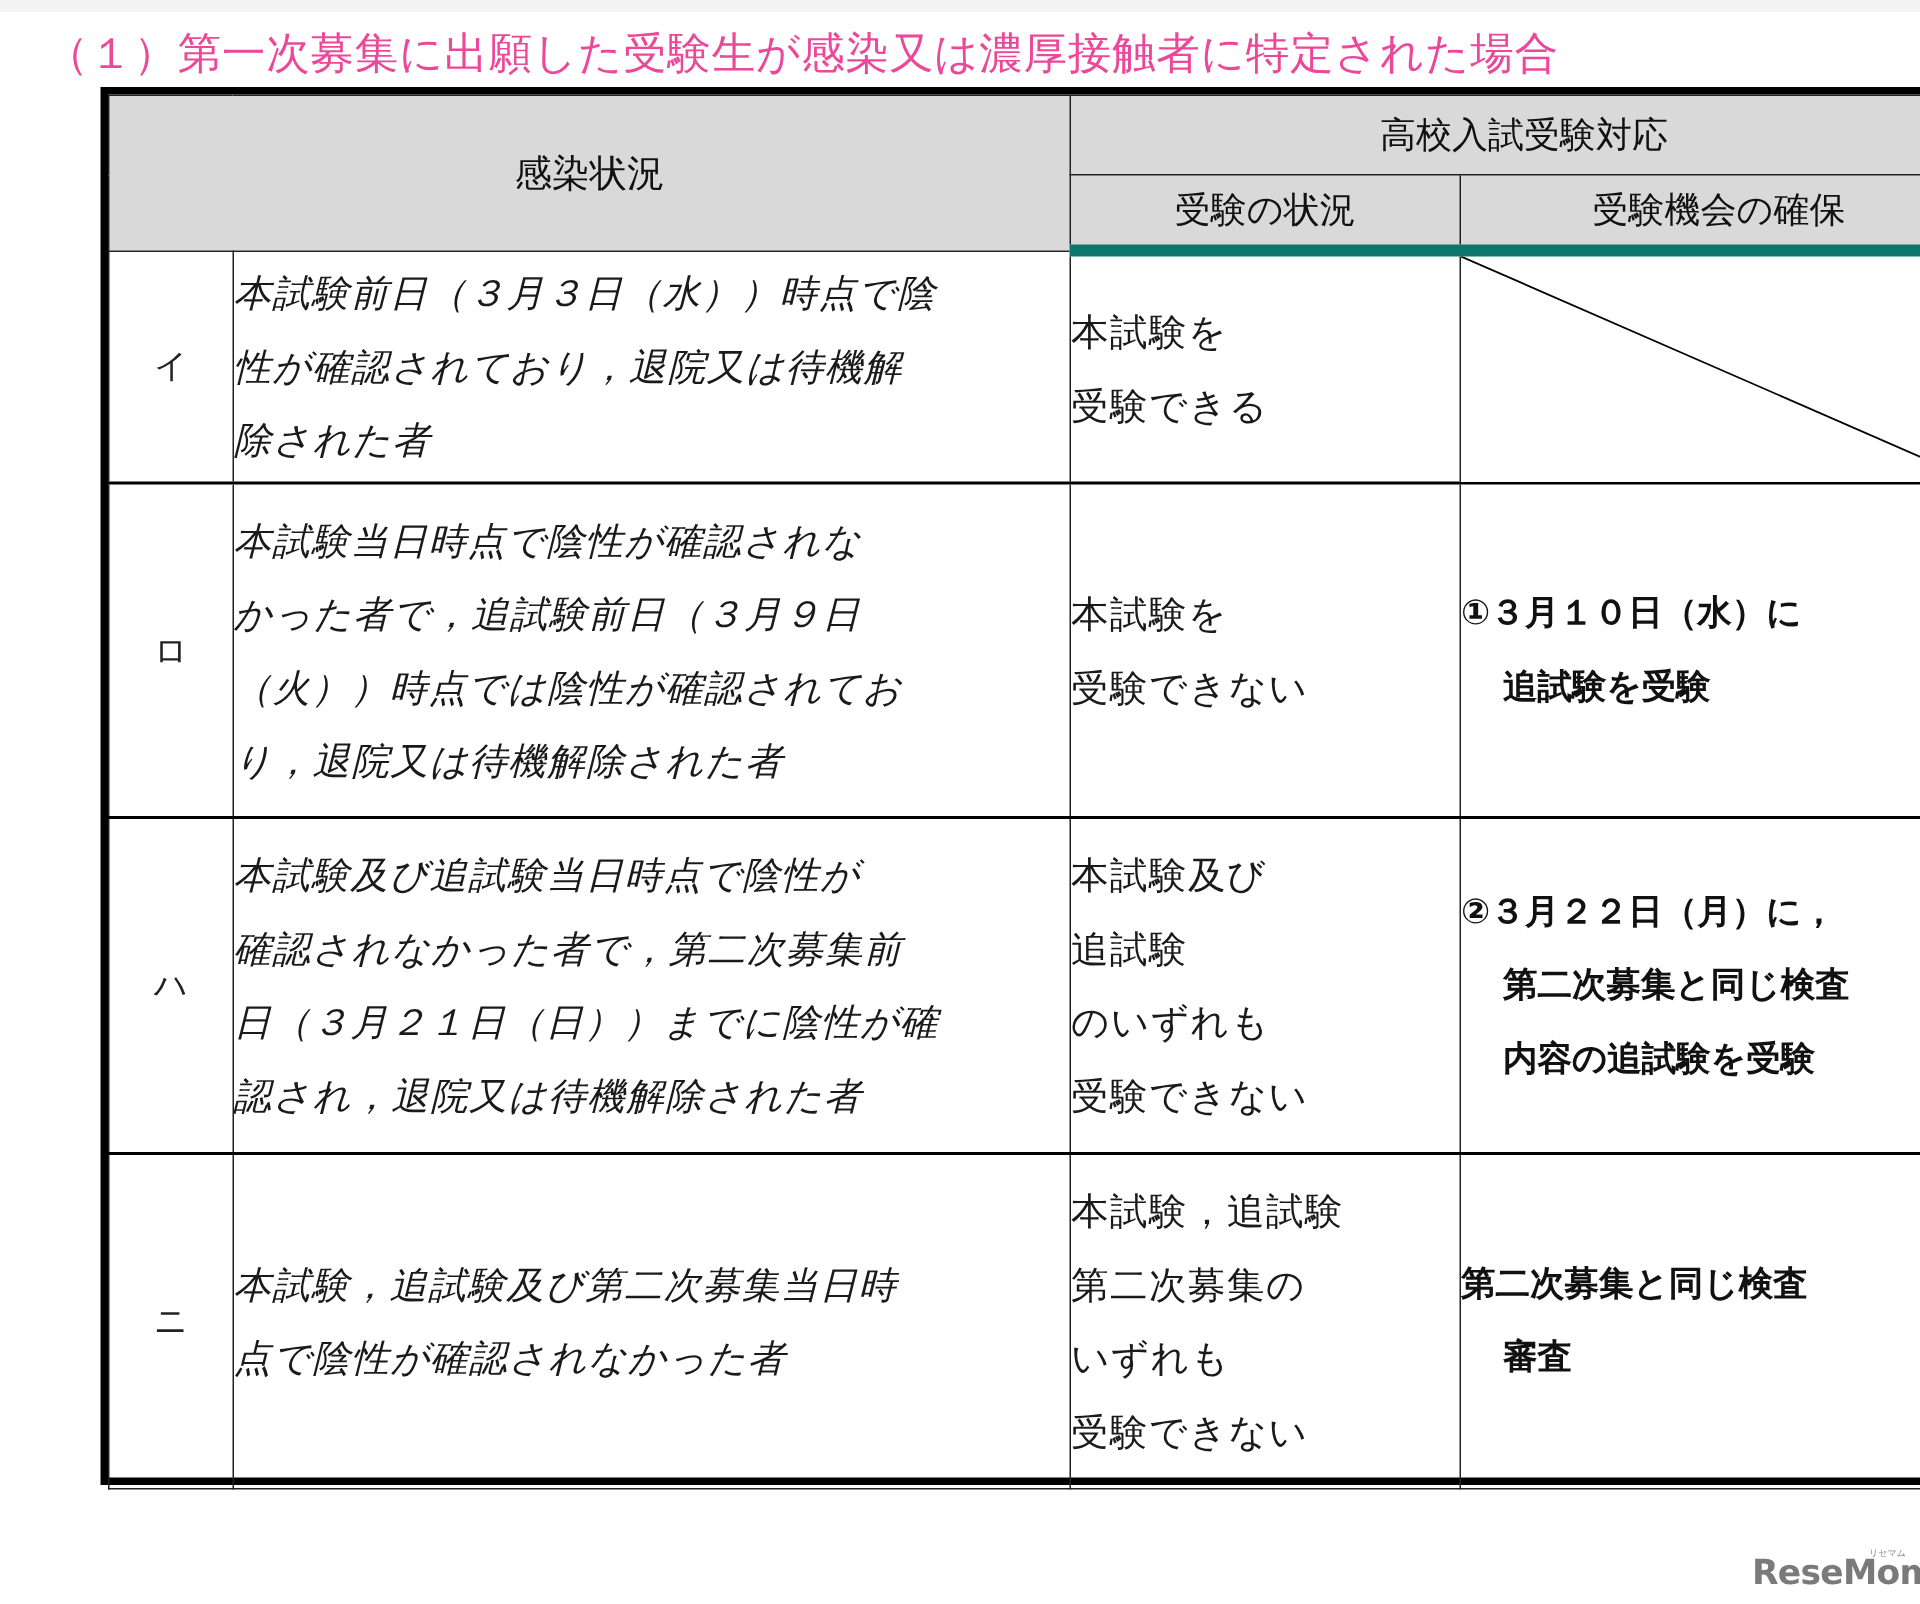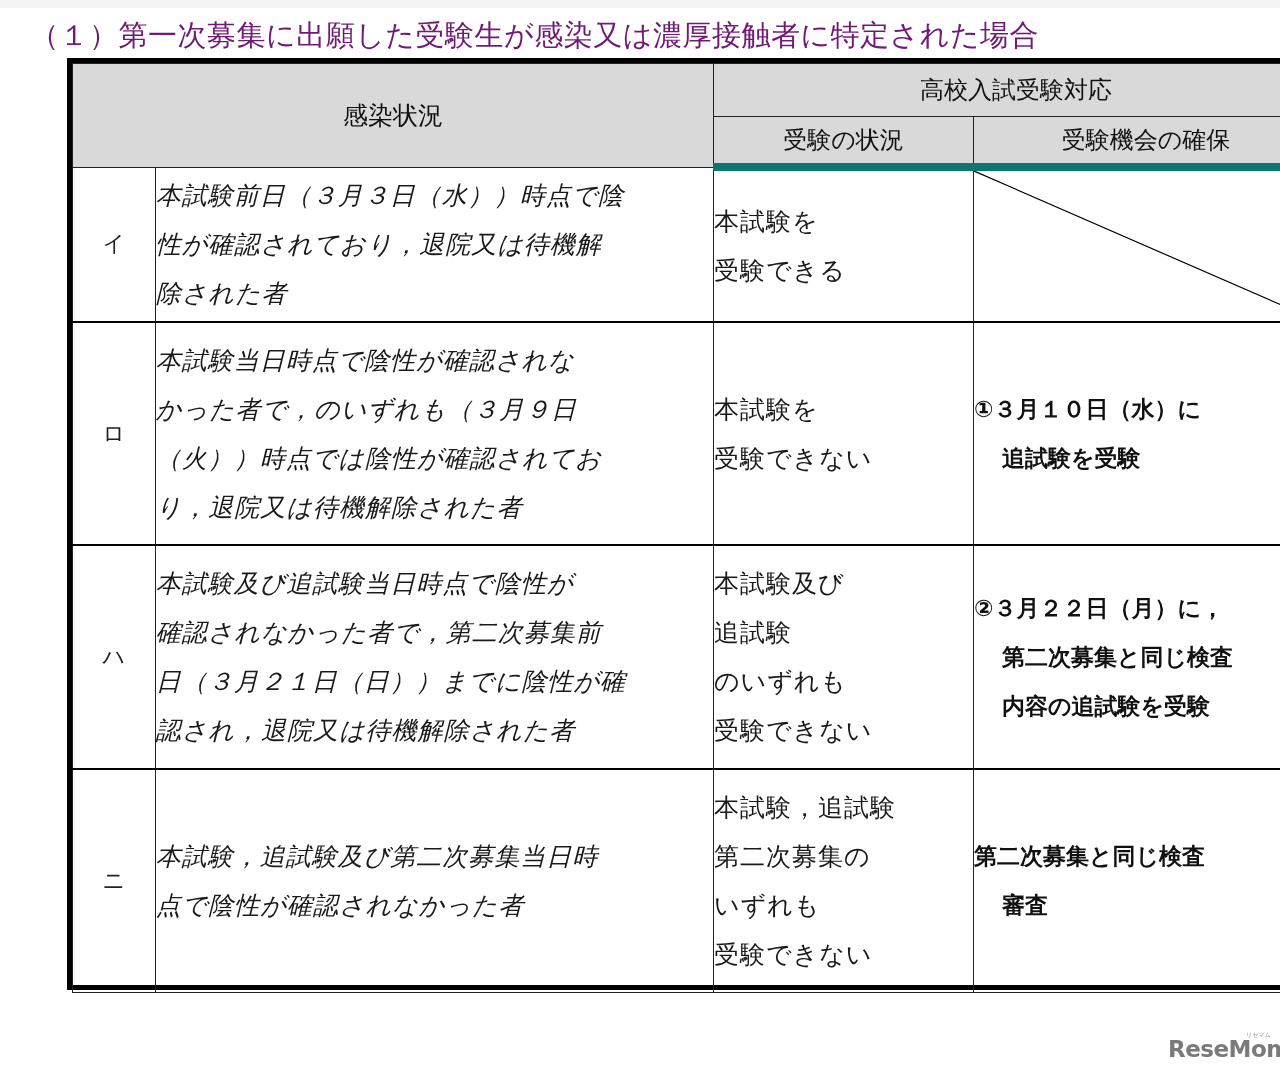--- a/index.html
+++ b/index.html
@@ -22,21 +22,21 @@
       background: #f4f4f4;
     }
     .doc-title {
       position: absolute;
       left: 30px;
       top: 12px;
       font-size: 29px;
       line-height: 46px;
       letter-spacing: 0.5px;
       white-space: nowrap;
-      color: #701a75;
+      color: #ec4899;
     }
     .tbl-wrap {
       position: absolute;
       left: 67px;
       top: 58px;
       width: 1257px;
       height: 932px;
       box-sizing: border-box;
       border: 5px solid #000;
       background: #fff;
@@ -171,21 +171,21 @@
           <svg viewBox="0 0 100 100" preserveAspectRatio="none">
             <line x1="0" y1="0" x2="100" y2="100" stroke="#000" stroke-width="1.2" vector-effect="non-scaling-stroke"></line>
           </svg>
         </td>
       </tr>
 
       <tr class="row-ro">
         <td class="mark">ロ</td>
         <td class="situation">
           <span class="line">本試験当日時点で陰性が確認されな</span>
-          <span class="line">かった者で，のいずれも（３月９日</span>
+          <span class="line">かった者で，追試験前日（３月９日</span>
           <span class="line">（火））時点では陰性が確認されてお</span>
           <span class="line">り，退院又は待機解除された者</span>
         </td>
         <td class="exam-status">
           <span class="line">本試験を</span>
           <span class="line">受験できない</span>
         </td>
         <td class="opportunity">
           <span class="line">①３月１０日（水）に</span>
           <span class="line indent">追試験を受験</span>

